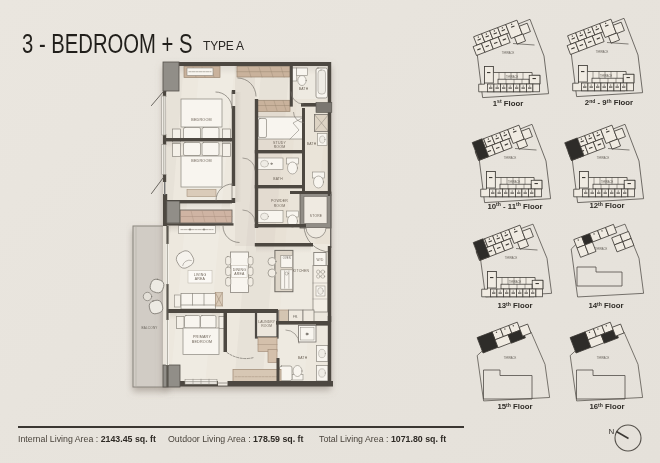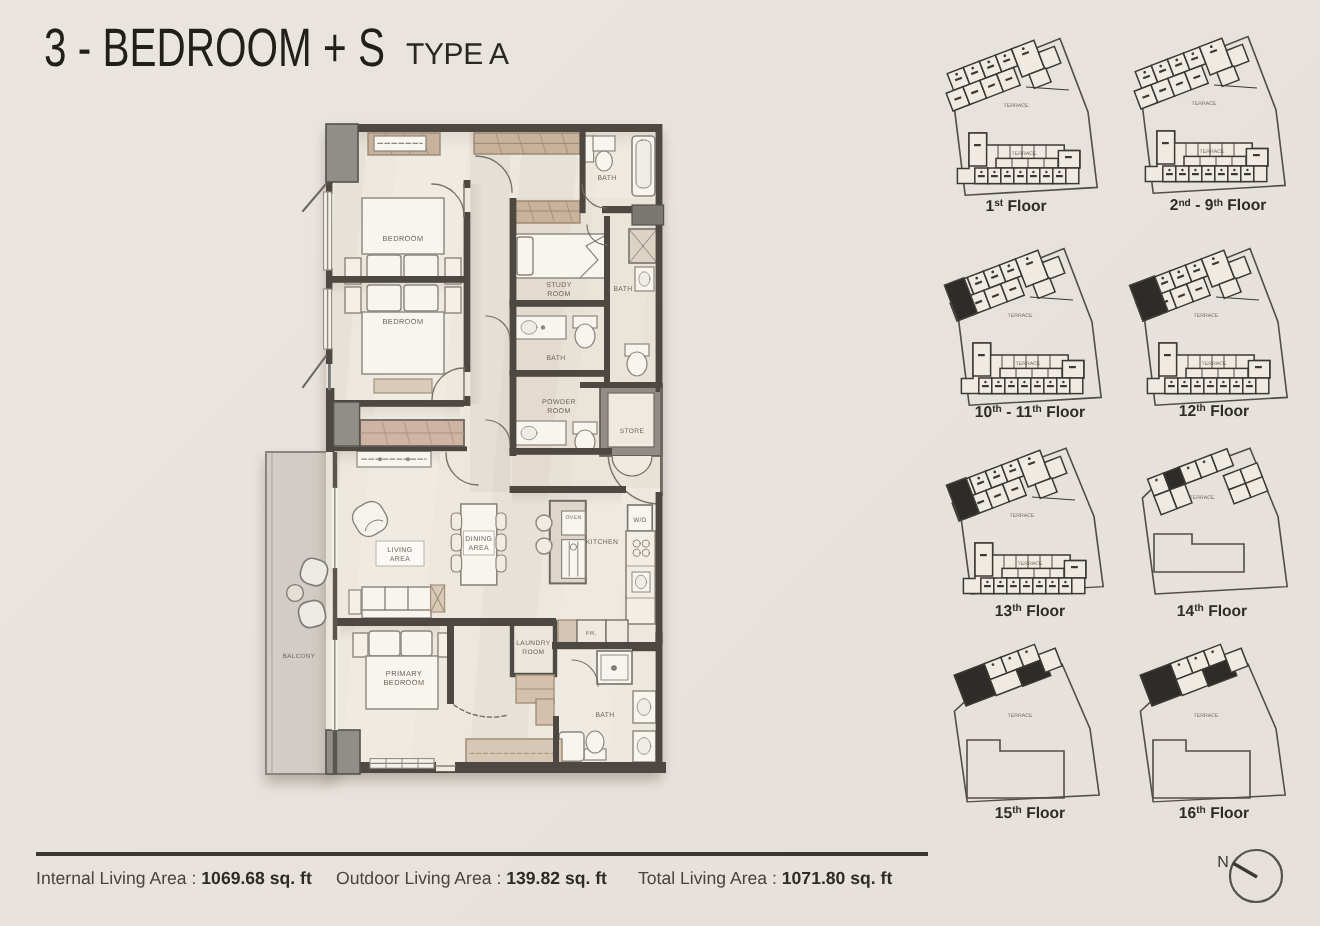--- a/index.html
+++ b/index.html
@@ -1,20 +1,20 @@
 <!DOCTYPE html>
 <html><head>
 <meta charset="utf-8">
 <style>
 html,body{margin:0;padding:0}
 body{width:660px;height:463px;background:#e8e4dd;font-family:"Liberation Sans",sans-serif;position:relative;overflow:hidden}
 #bg{position:absolute;left:0;top:0;width:660px;height:463px;background:linear-gradient(135deg,#eae6df 0%,#e7e3dc 55%,#e5e1da 100%)}
-.title{position:absolute;left:22px;top:9px;white-space:nowrap;color:#211f1b}
+.title{position:absolute;left:22px;top:29px;white-space:nowrap;color:#211f1b}
 .t1{font-size:27px;letter-spacing:0px;display:inline-block;transform:scaleX(0.75);transform-origin:left}
-.t2{position:absolute;left:181px;top:9.5px;font-size:15px;letter-spacing:-0.2px;color:#2a2824}
+.t2{position:absolute;left:181px;top:9.5px;font-size:12px;letter-spacing:-0.2px;color:#2a2824}
 .areas{position:absolute;left:0;top:434px;width:660px;font-size:8.8px;color:#4a443c;white-space:nowrap}
 .areas b{color:#2e2a25}
 .rule{position:absolute;left:18px;top:426px;width:446px;height:1.6px;background:#3b3732}
 svg{position:absolute;left:0;top:0}
 </style>
 </head>
 <body>
 
 <div id="bg"></div>
 
@@ -697,16 +697,16 @@
 <g id="compass">
 <circle cx="628" cy="438" r="13" fill="none" stroke="#55514b" stroke-width="1.1"></circle>
 <line x1="616.4" y1="431.5" x2="628.5" y2="438.5" stroke="#3c3935" stroke-width="1.6"></line>
 <text x="611.5" y="433.5" font-size="8" fill="#3c3935" text-anchor="middle" font-family="Liberation Sans">N</text>
 </g>
 </svg>
 
 <div class="rule"></div>
 
 <div class="areas">
-<span style="position:absolute;left:18px">Internal Living Area : <b>1069.68 sq. ft</b></span>
-<span style="position:absolute;left:168px">Outdoor Living Area : <b>139.82 sq. ft</b></span>
+<span style="position:absolute;left:18px">Internal Living Area : <b>2143.45 sq. ft</b></span>
+<span style="position:absolute;left:168px">Outdoor Living Area : <b>178.59 sq. ft</b></span>
 <span style="position:absolute;left:319px">Total Living Area : <b>1071.80 sq. ft</b></span>
 </div>
 
 </body></html>

